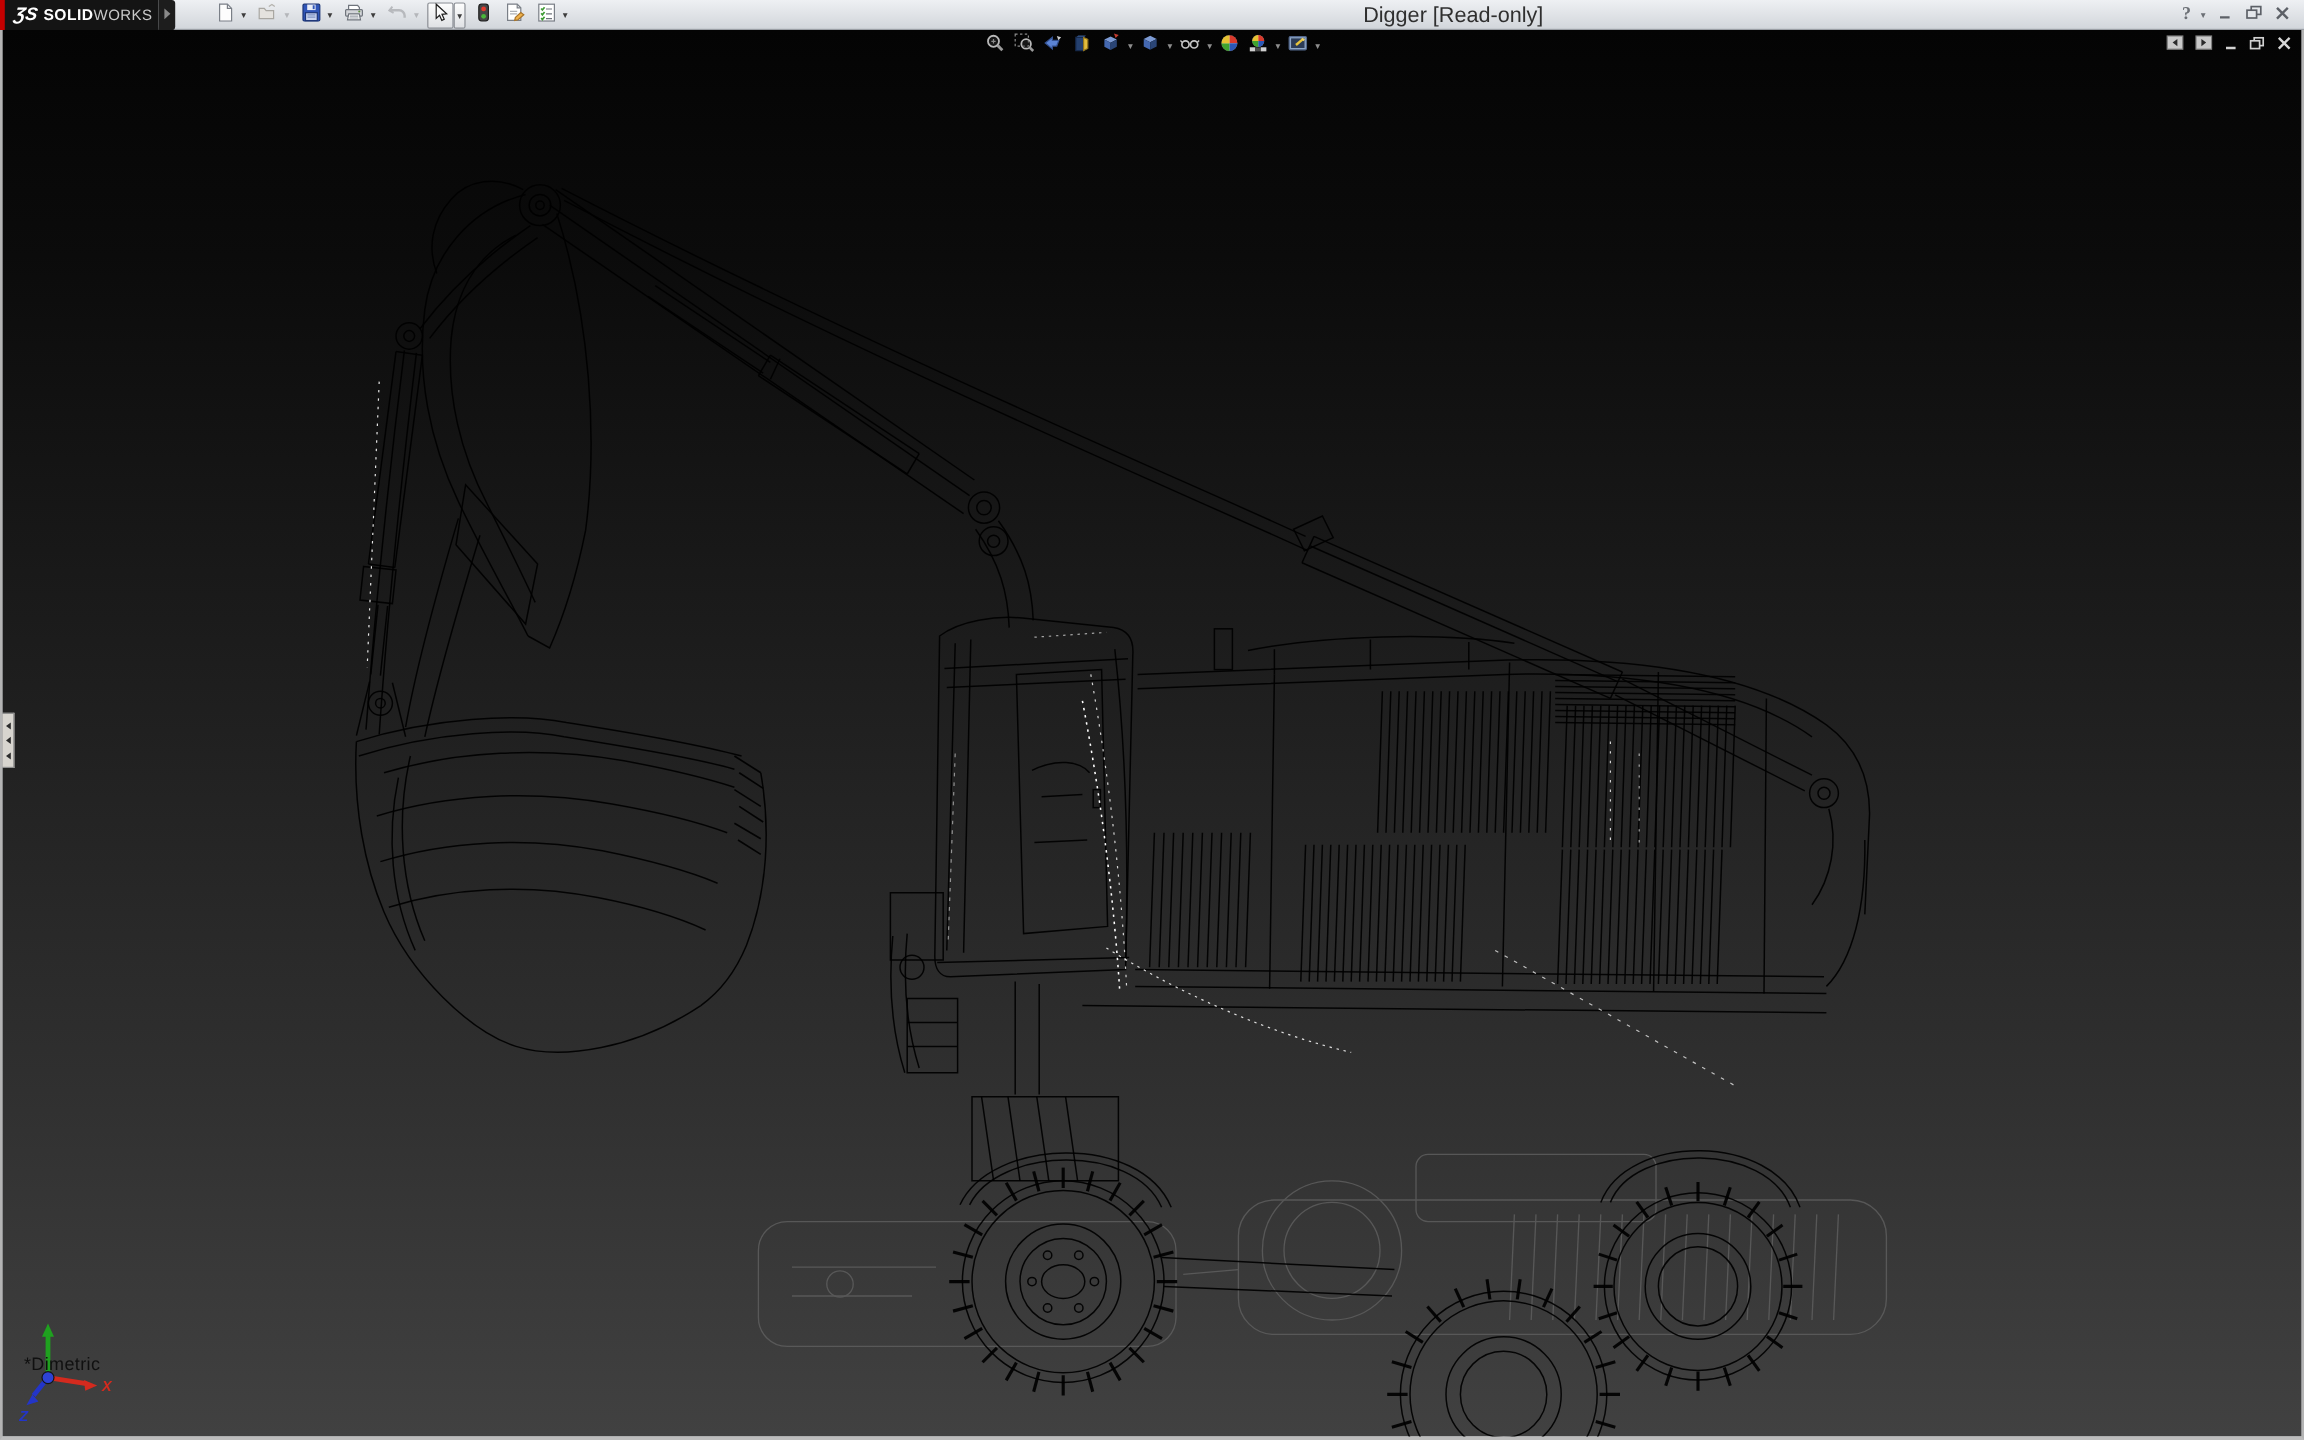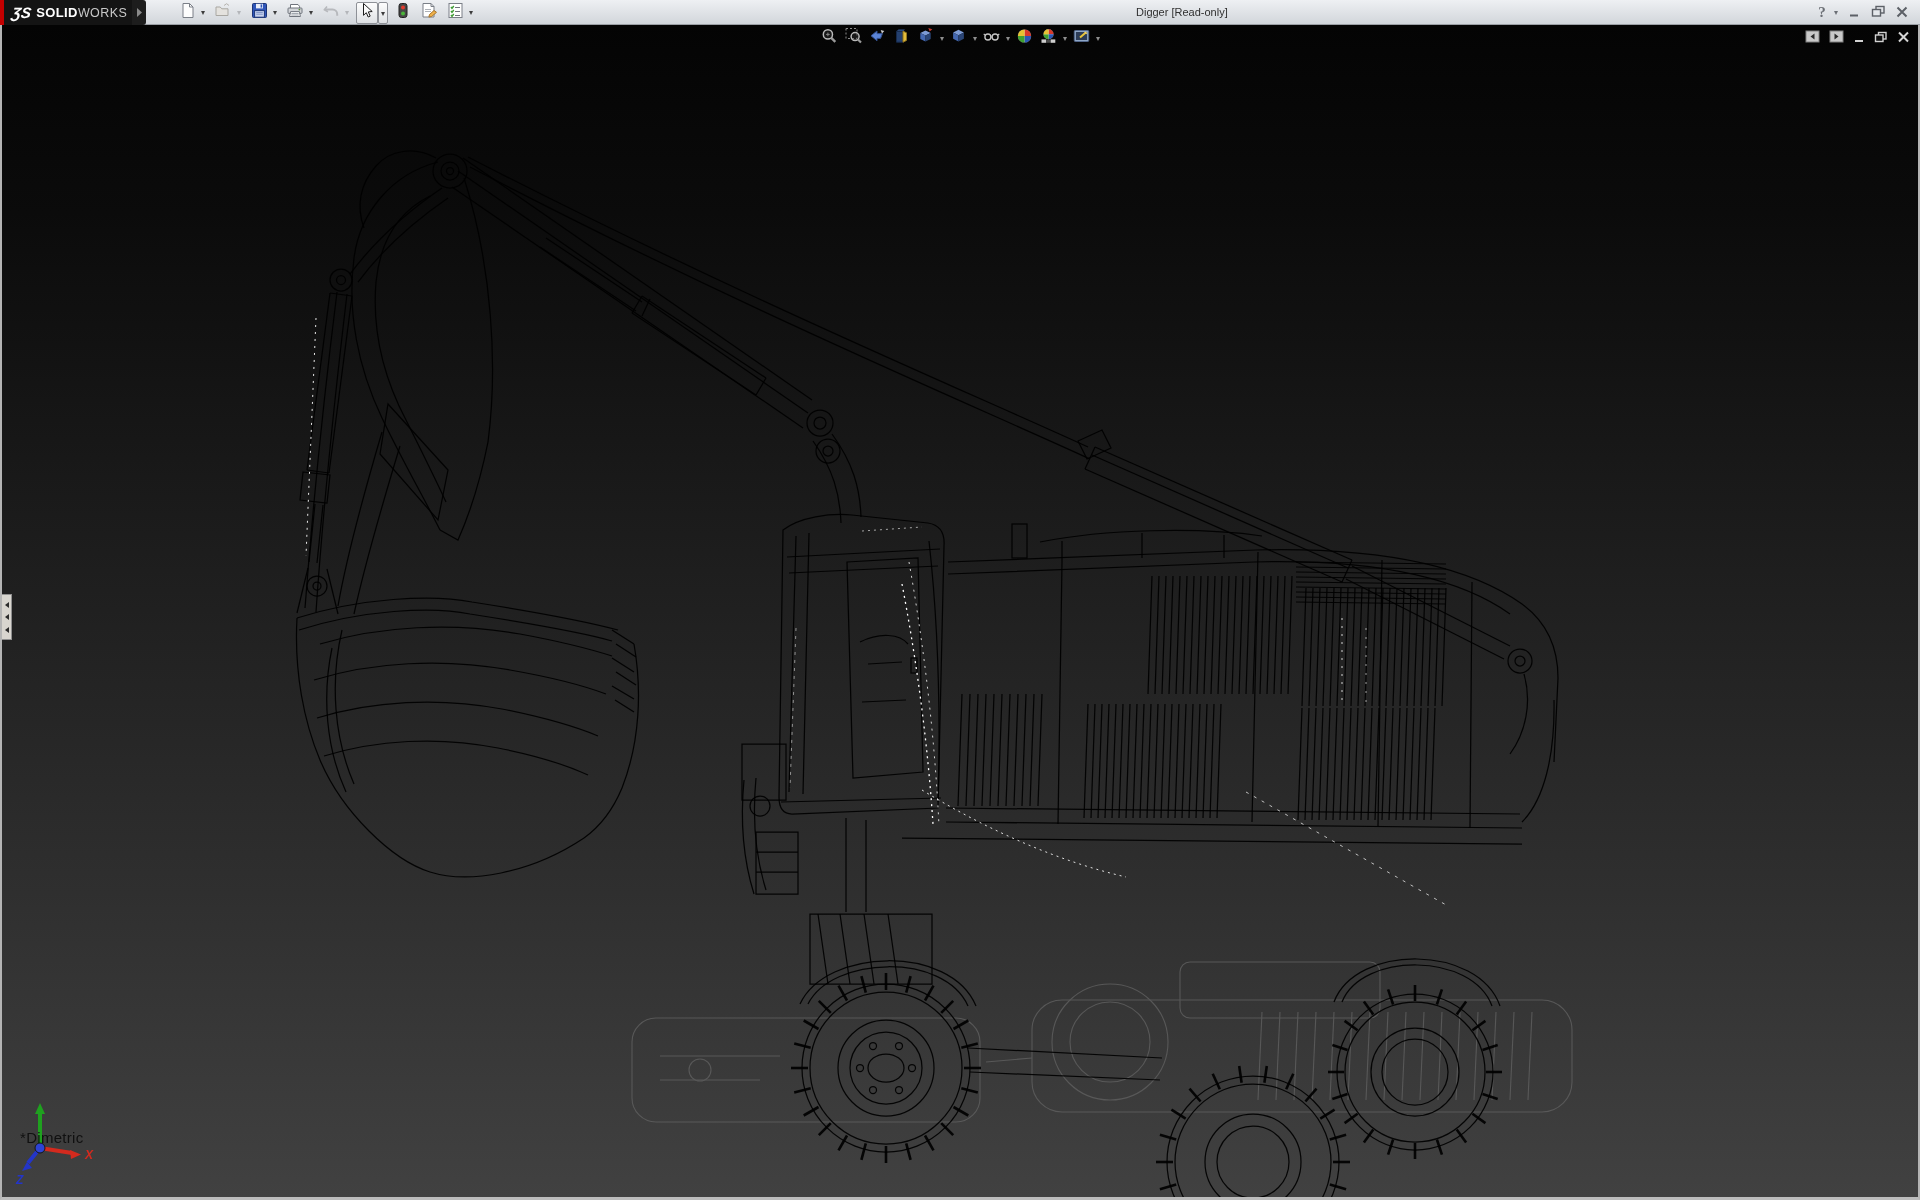--- a/index.html
+++ b/index.html
@@ -34,21 +34,21 @@
     position:absolute; left:172px; top:1px; height:23px;
     display:flex; align-items:center;
   }
   .tbtn { width:22px; height:22px; display:flex; align-items:center; justify-content:center; margin-left:4px; }
   .tbtn.pressed { background:linear-gradient(#fdfdfd,#dfe1e4); border:1px solid #8e9197; border-radius:2px; }
   .caret { font-size:8px; color:#3c3c3c; width:10px; text-align:center; line-height:22px; }
   .caret.disabled { color:#b4b6ba; }
   .caret.boxed { border:1px solid #8e9197; background:linear-gradient(#fdfdfd,#dfe1e4); border-radius:2px; height:22px; }
   .window-title {
     position:absolute; left:1136px; top:0; height:35px; line-height:25px;
-    font-size:11px; color:#2f2f2f; white-space:nowrap;
+    font-size:18px; color:#2f2f2f; white-space:nowrap;
   }
   .winctrls { position:absolute; right:10px; top:0; height:25px; display:flex; align-items:center; gap:8px; }
   .wbtn { height:20px; min-width:16px; display:flex; align-items:center; justify-content:center; }
   .help-glyph { font-size:15px; font-weight:bold; color:#6b6f75; font-family:"Liberation Serif", serif; }
   .wcaret { font-size:8px; color:#6b6f75; margin-left:-4px; }
 
   
   .viewport {
     position:absolute; top:25px; left:0; width:1920px; height:1175px;
     background:linear-gradient(#040404 0%, #0b0b0b 16%, #1d1d1d 45%, #2f2f2f 74%, #414141 100%);

